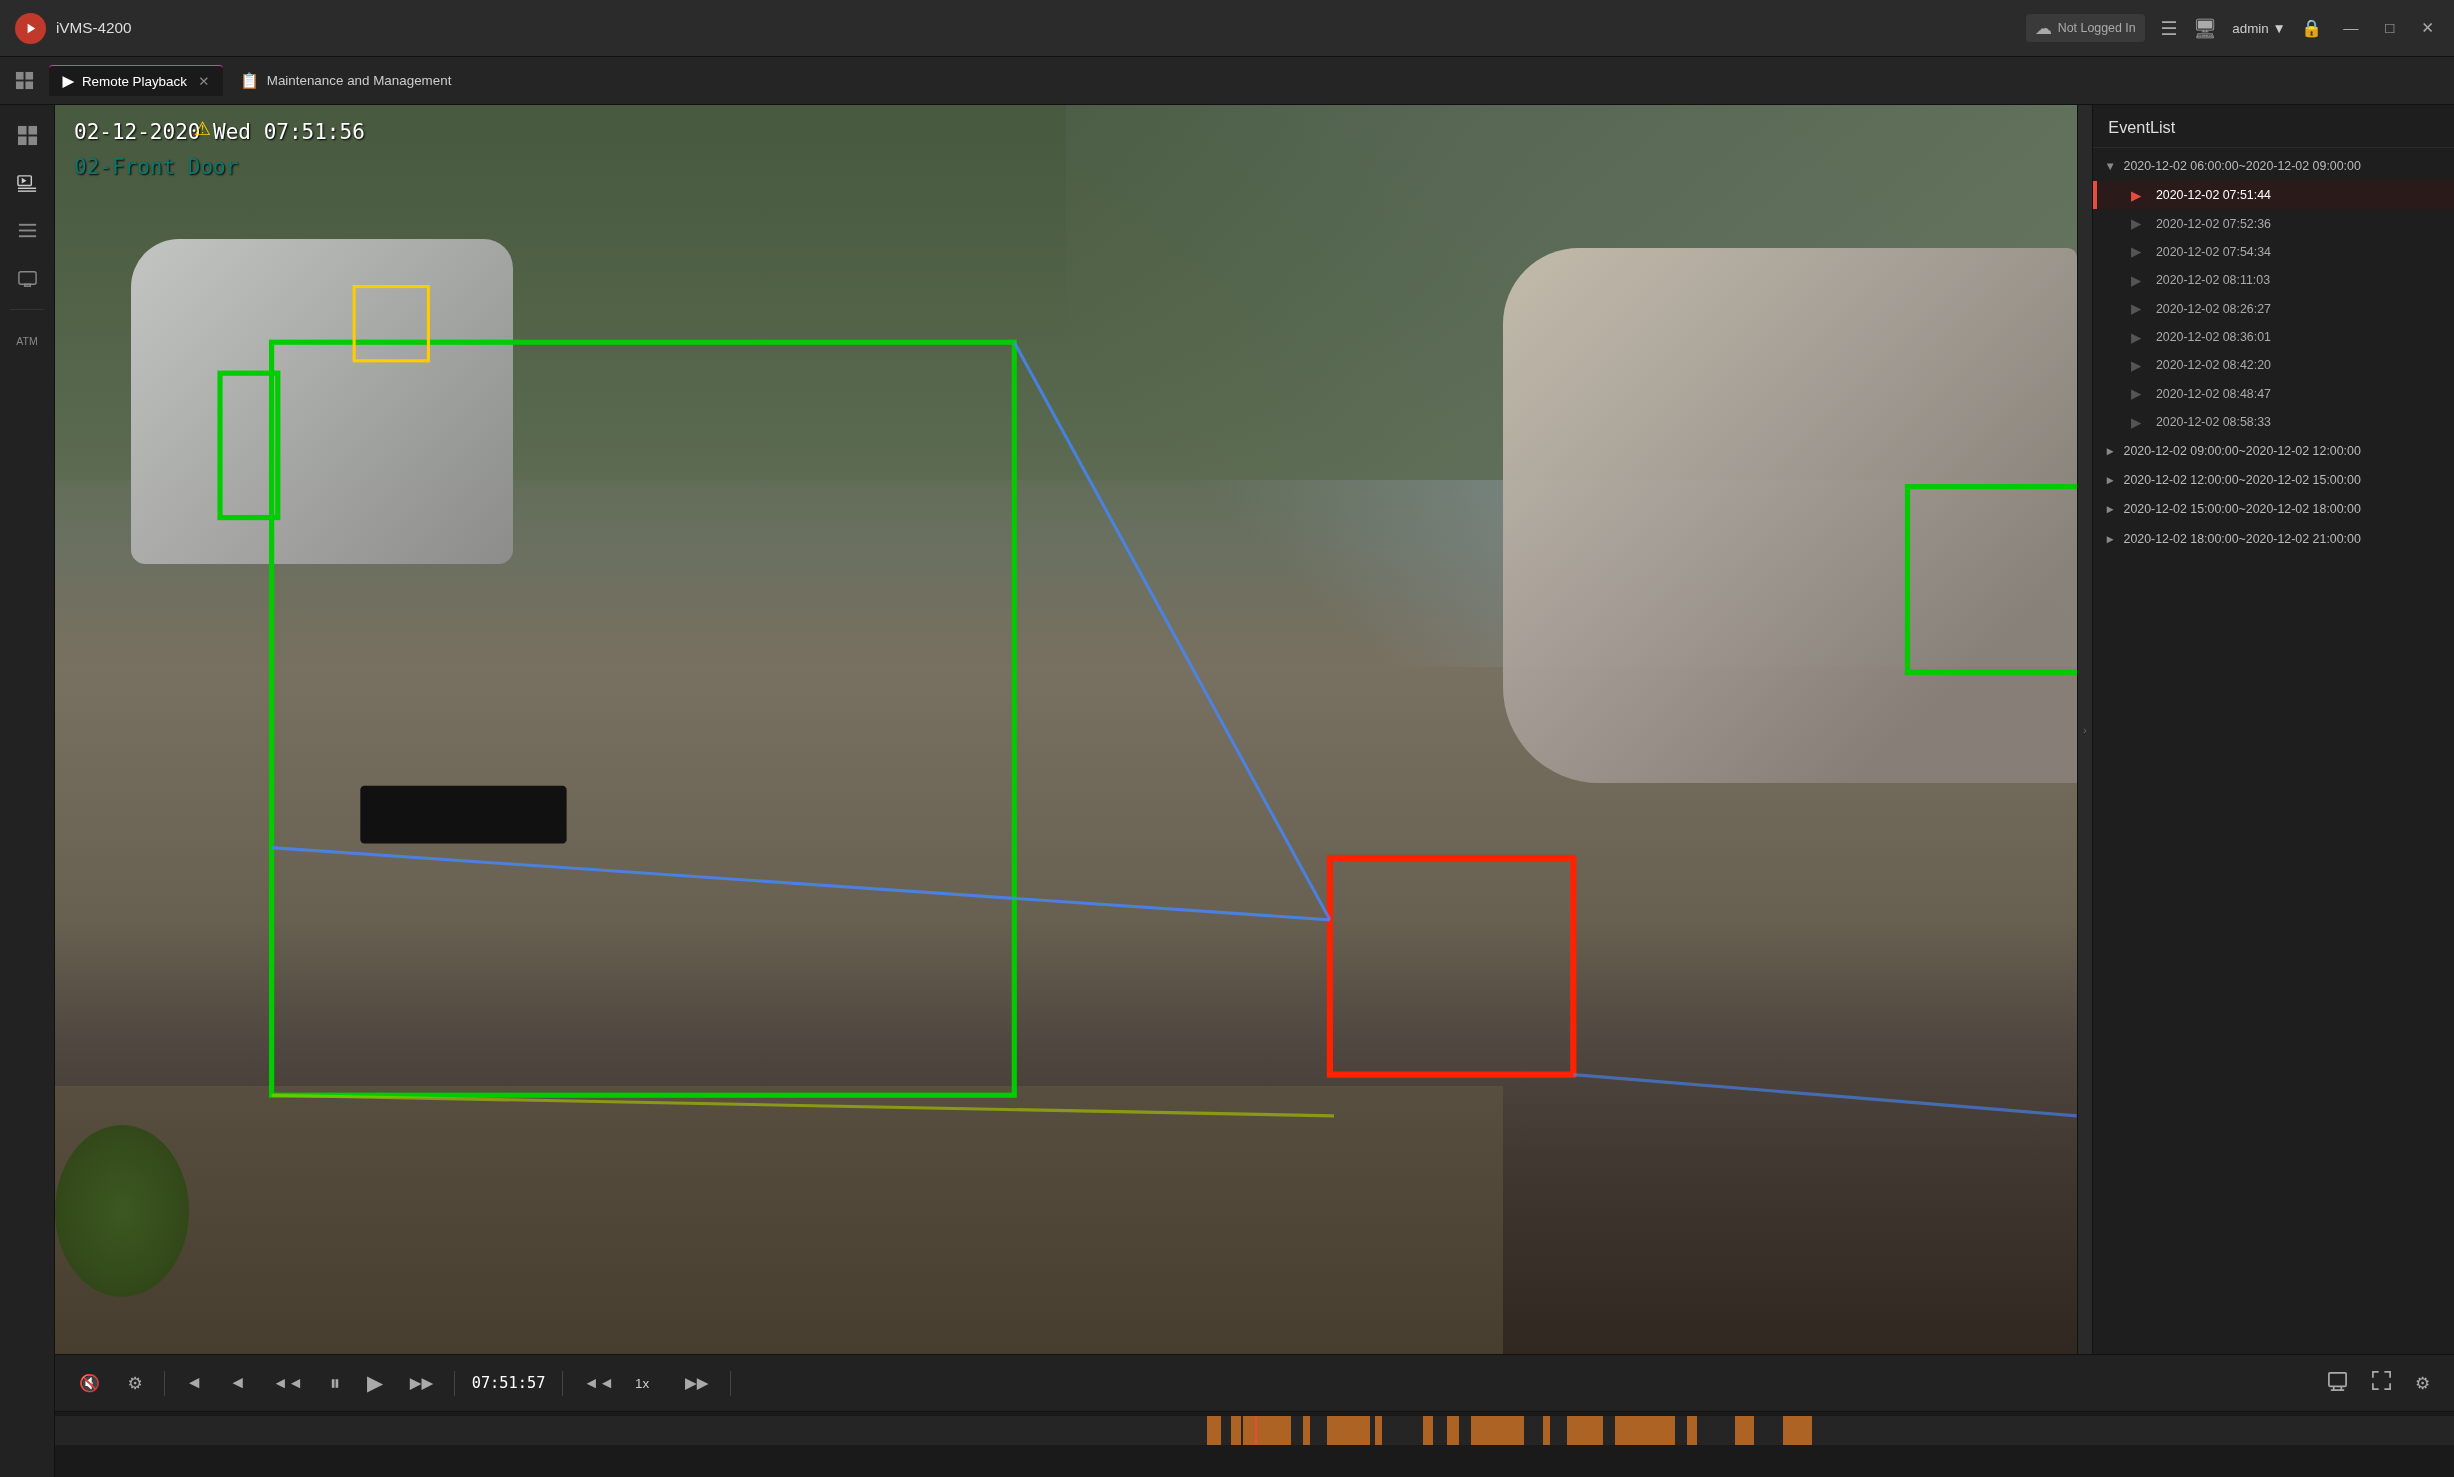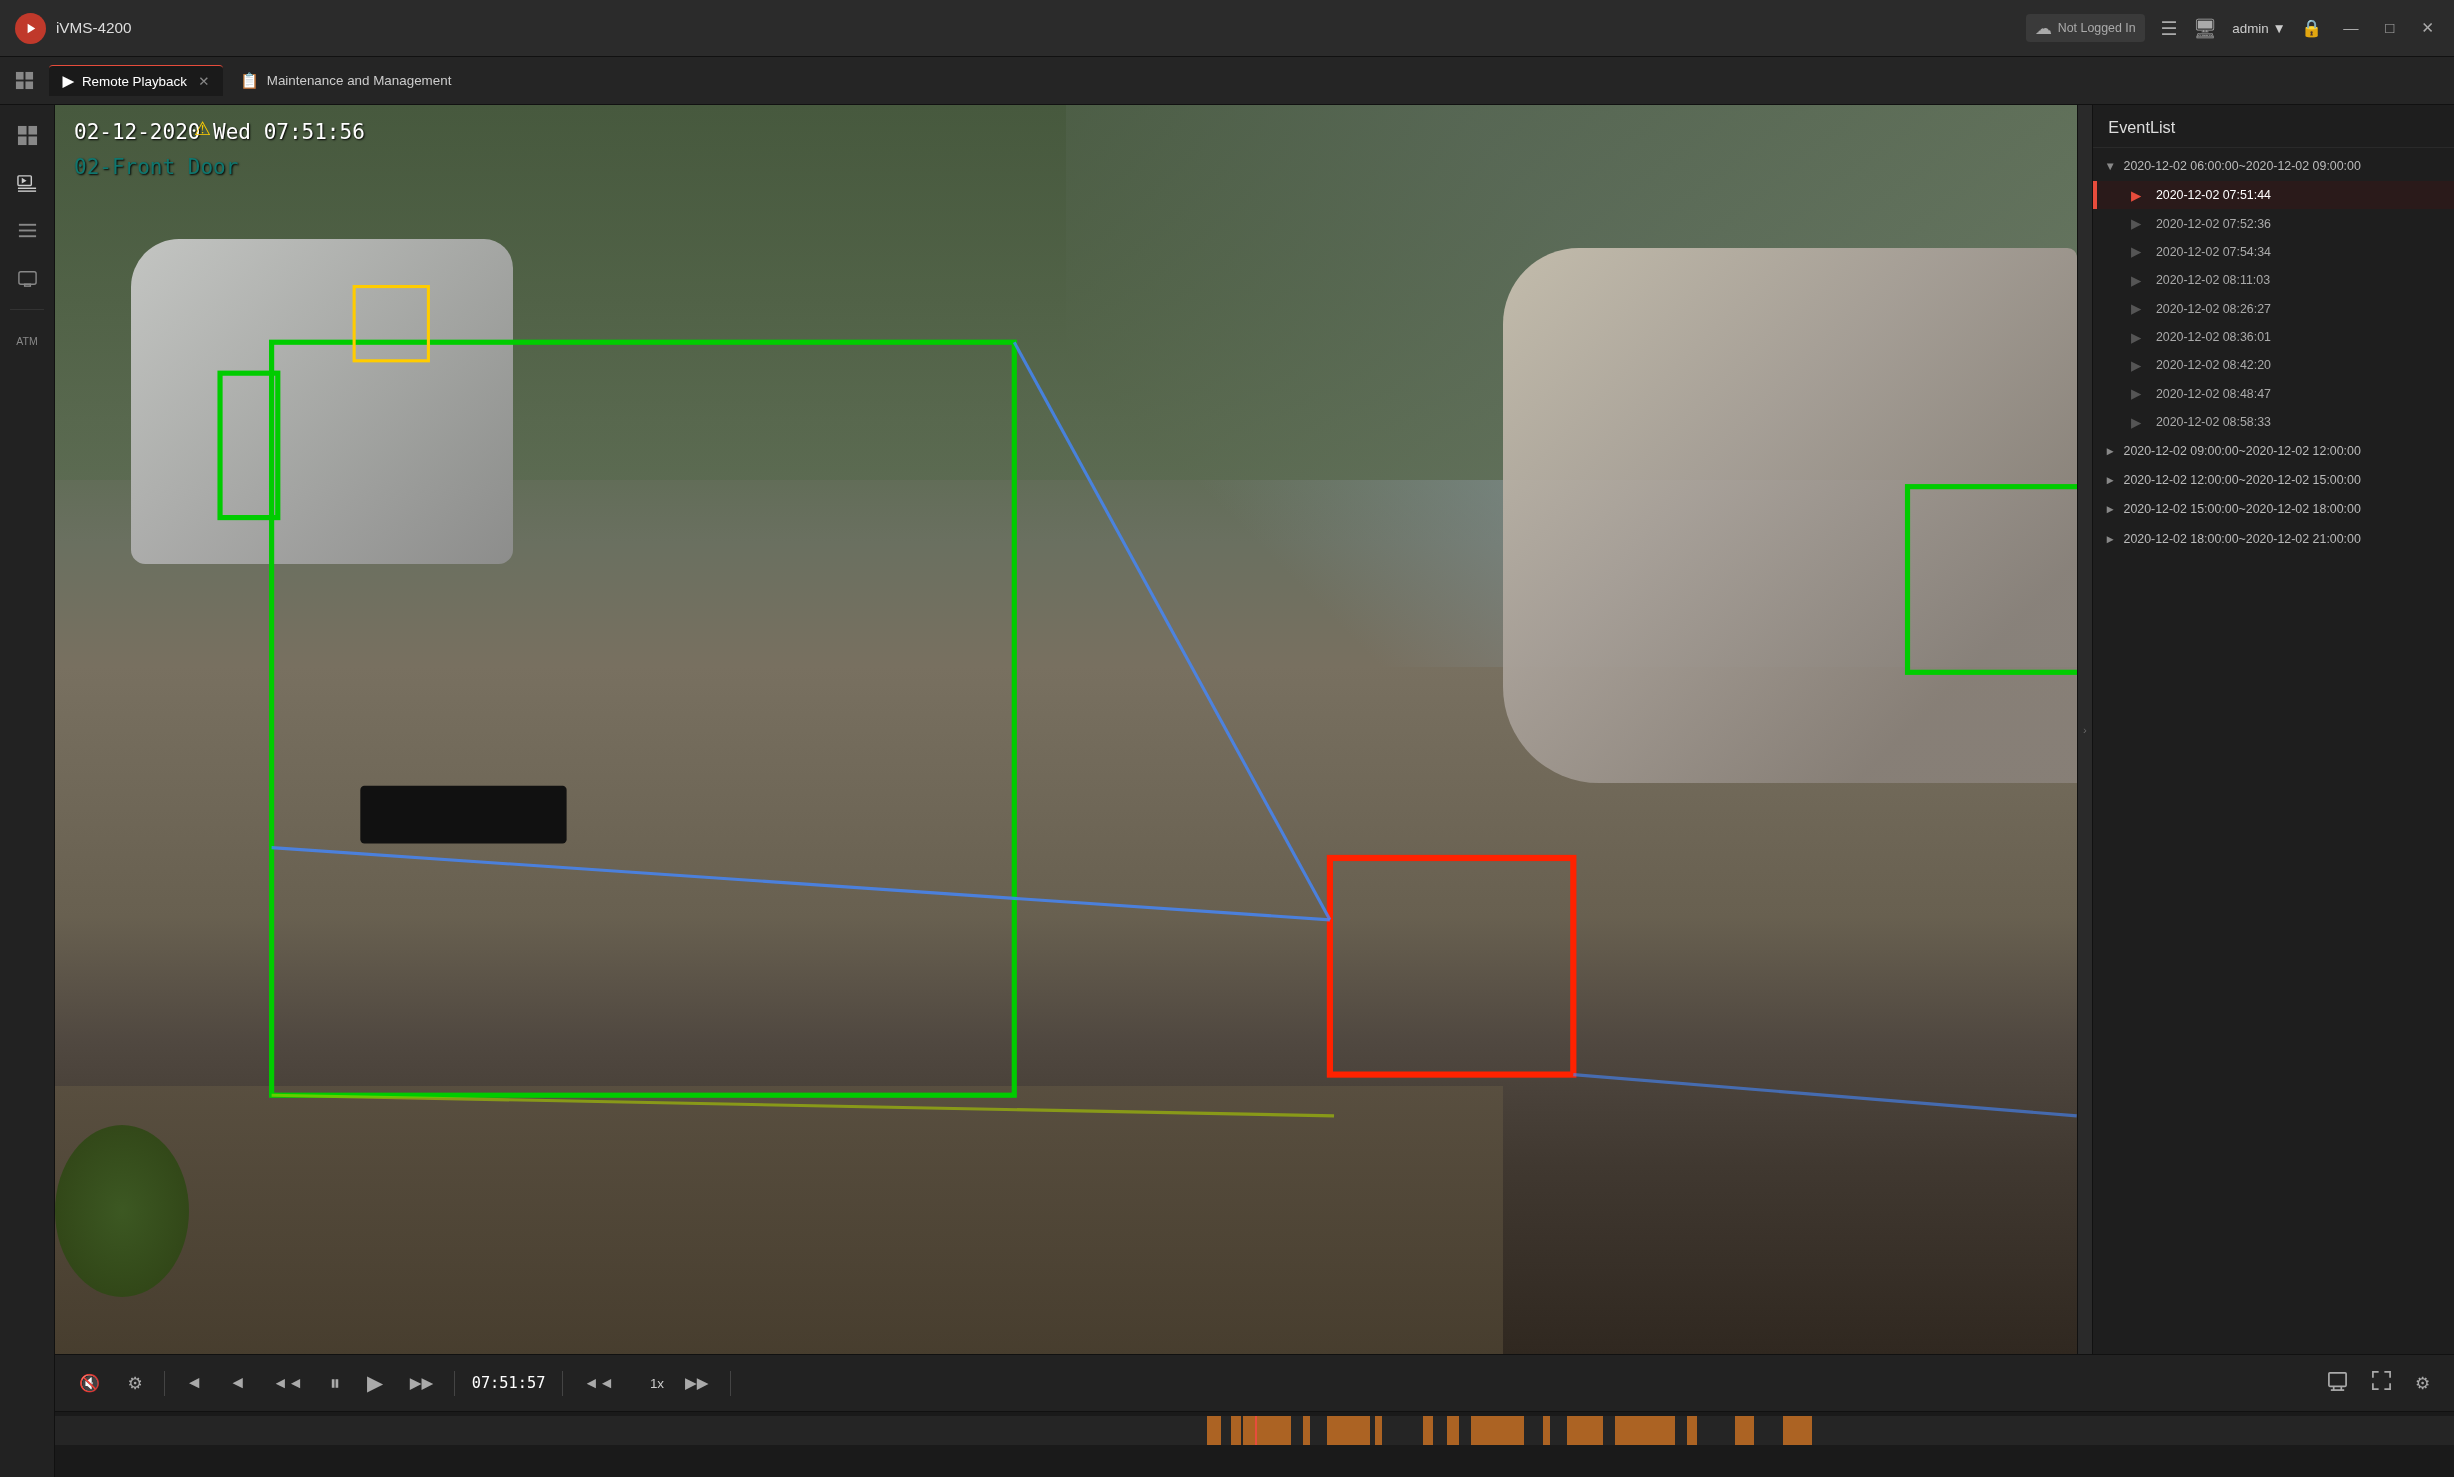--- a/index.html
+++ b/index.html
@@ -280,21 +280,21 @@
       color: #fff;
       font-family: monospace;
       font-size: 15.3px;
       min-width: 76px;
       text-align: center;
     }
     .speed-display {
       color: #ccc;
       font-size: 13.4px;
       min-width: 29px;
-      text-align: right;
+      text-align: left;
     }
     .ctrl-divider { width: 1px; height: 25px; background: #444; }
 
     
     #timeline {
       background: #1a1a1a;
       height: 67px;
       position: relative;
       border-top: 1px solid #111;
     }

